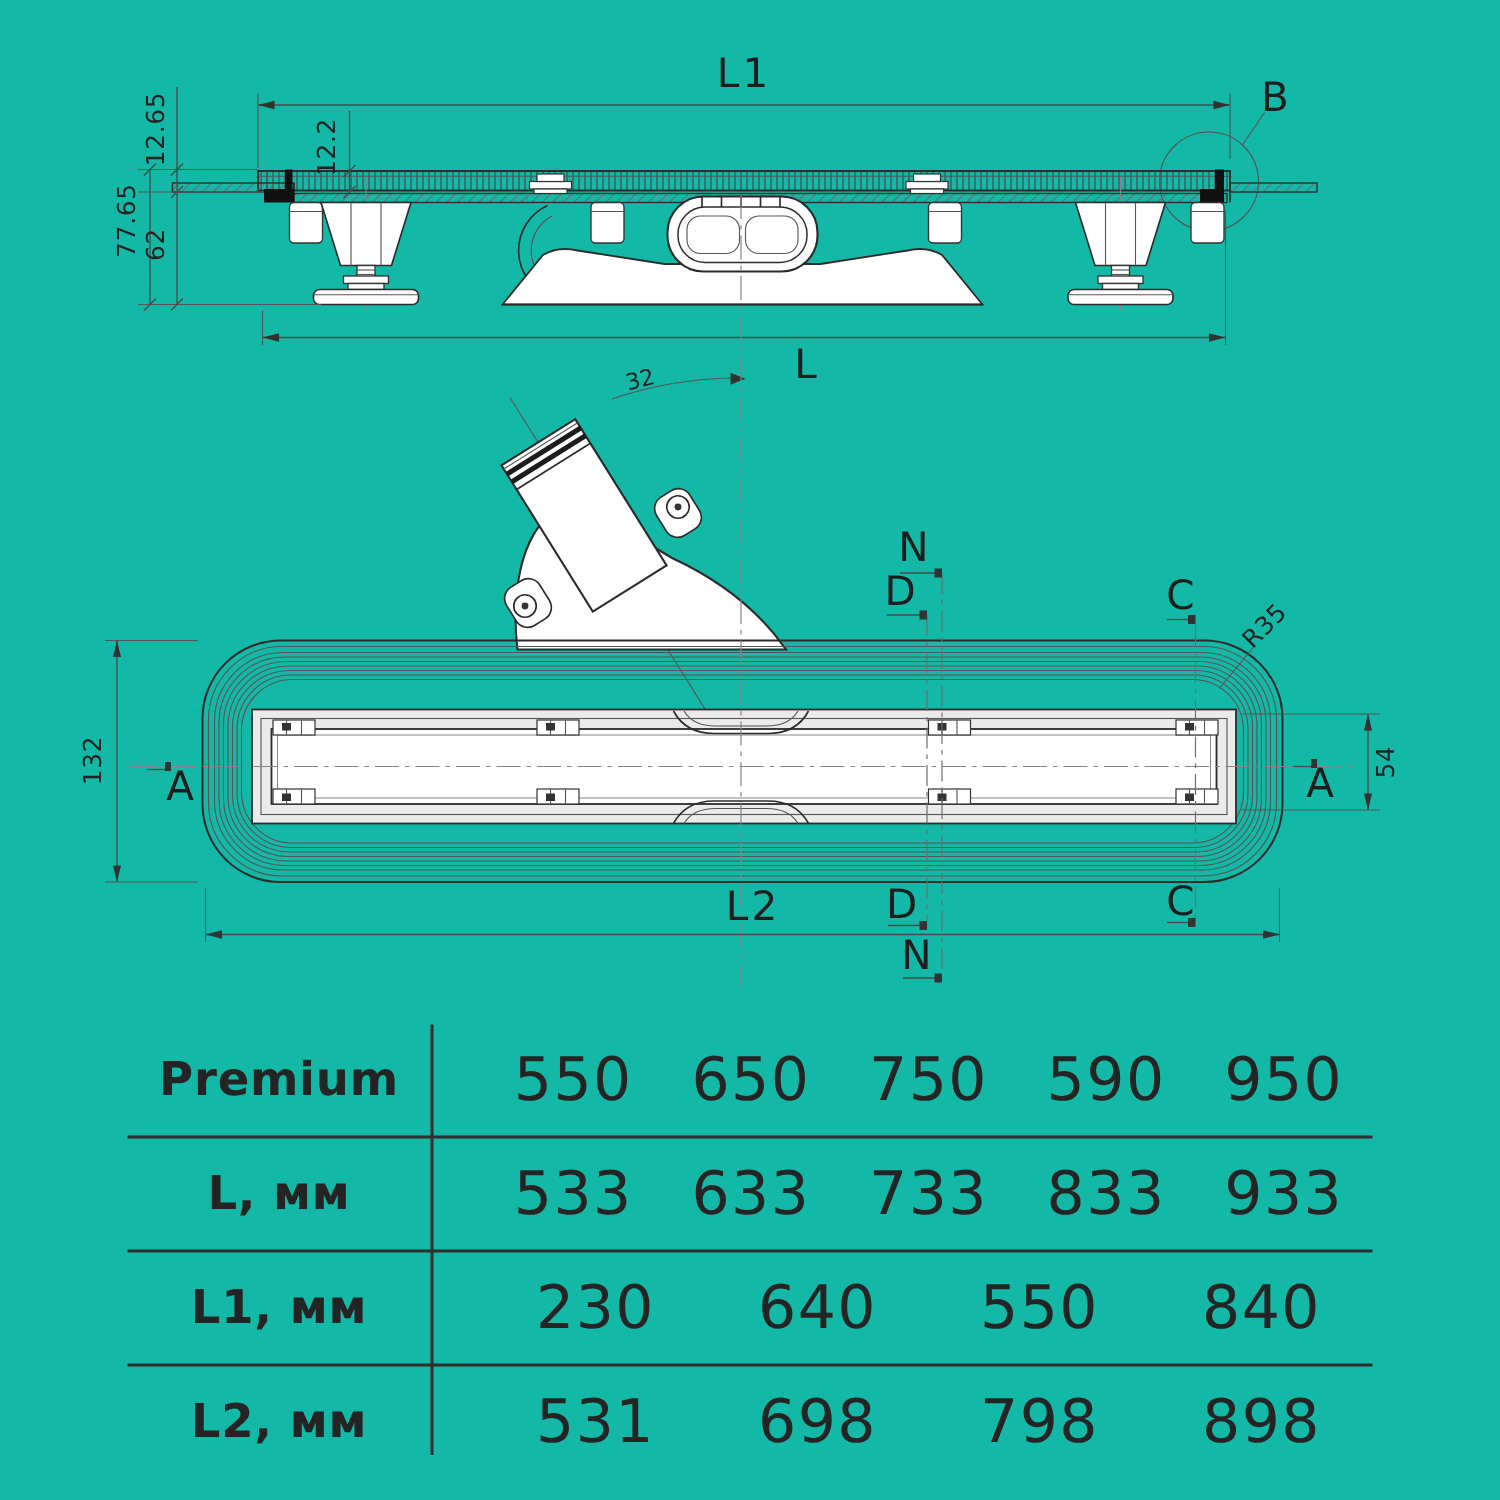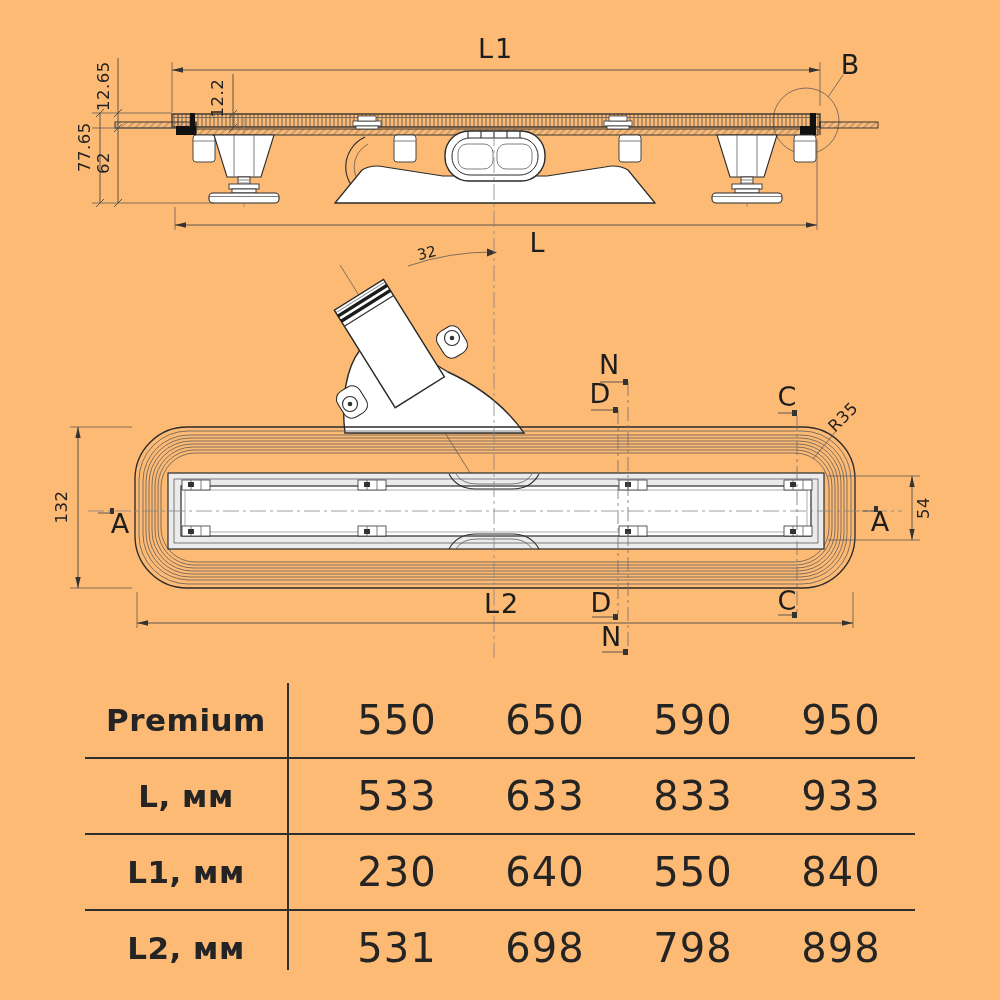--- a/index.html
+++ b/index.html
@@ -1,17 +1,17 @@
 <!DOCTYPE html>
 <html><head>
 <meta charset="utf-8">
 <style>
   html,body{margin:0;padding:0;}
   body{width:1000px;height:1000px;background:#ffffff;font-family:"DejaVu Sans","Liberation Sans",sans-serif;}
-  .page{position:relative;width:1000px;height:1000px;background:#fdba74;overflow:hidden;}
+  .page{position:relative;width:1000px;height:1000px;background:#14b8a6;overflow:hidden;}
   svg{position:absolute;left:0;top:0;}
   
   .ln{stroke:#2b2b2b;stroke-width:1.35;fill:none;}
   .ln2{stroke:#2b2b2b;stroke-width:1.1;fill:none;}
   .tn{stroke:#555;stroke-width:.75;fill:none;}
   .tn2{stroke:#777;stroke-width:.6;fill:none;}
   .dm{stroke:#4a4a4a;stroke-width:.9;fill:none;}
   .cl{stroke:#858585;stroke-width:.8;fill:none;stroke-dasharray:16 4 3 4;}
   .sec{stroke:#6e6e6e;stroke-width:.8;fill:none;stroke-dasharray:14 4 3 4;}
   .ar{fill:#333;stroke:none;}
@@ -359,30 +359,32 @@
 </svg>
 
 <div class="spec-table">
   <div class="tbl-divider"></div>
 
   <div class="tbl-row bordered">
     <div class="tbl-label">Premium</div>
     <div class="tbl-vals">
       <div class="tbl-val">550</div>
       <div class="tbl-val">650</div>
+      <div class="tbl-val">750</div>
       <div class="tbl-val">590</div>
       <div class="tbl-val">950</div>
     </div>
   </div>
 
   <div class="tbl-row bordered">
     <div class="tbl-label">L, мм</div>
     <div class="tbl-vals">
       <div class="tbl-val">533</div>
       <div class="tbl-val">633</div>
+      <div class="tbl-val">733</div>
       <div class="tbl-val">833</div>
       <div class="tbl-val">933</div>
     </div>
   </div>
 
   <div class="tbl-row bordered">
     <div class="tbl-label">L1, мм</div>
     <div class="tbl-vals">
       <div class="tbl-val">230</div>
       <div class="tbl-val">640</div>

